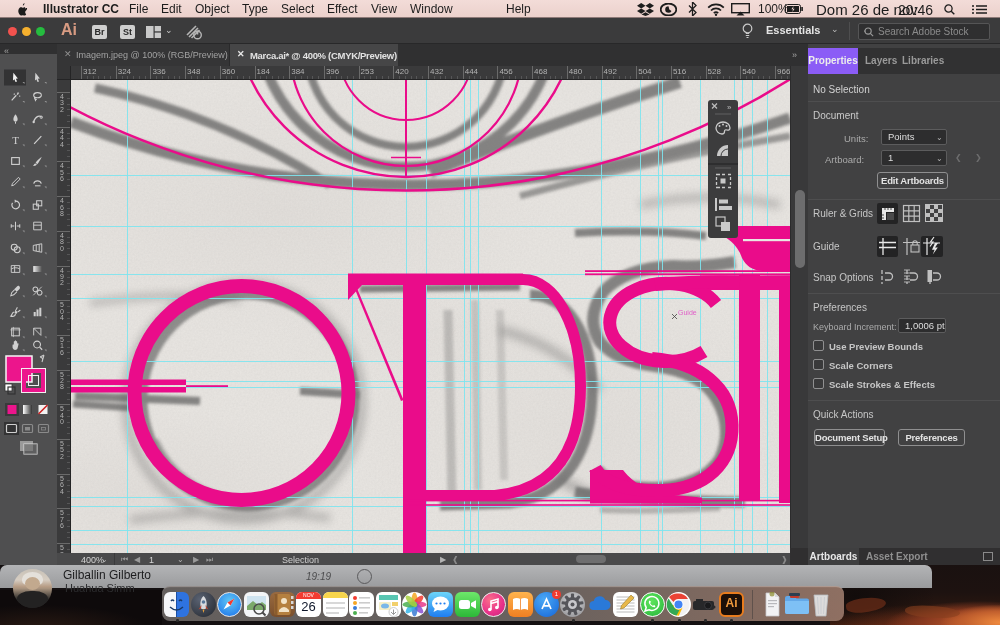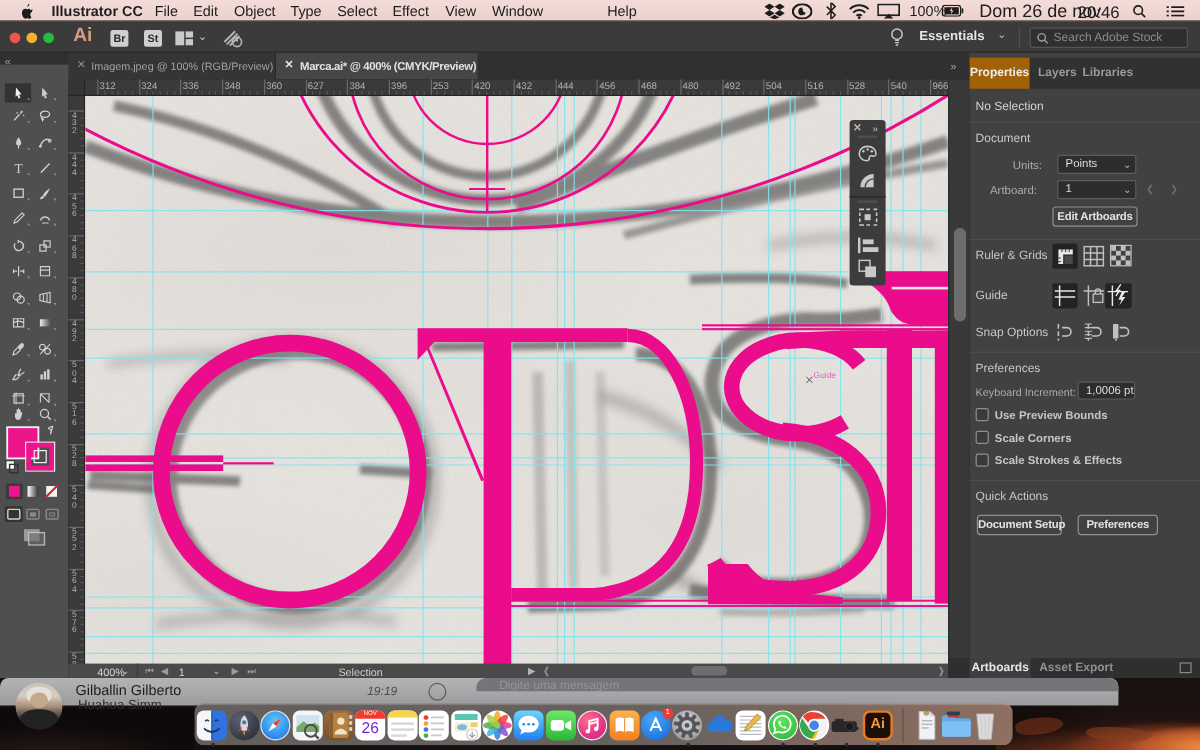--- a/index.html
+++ b/index.html
@@ -384,21 +384,21 @@
 <div class="tick" style="left:151.2px;top:10px;width:1px;height:4px;background:#565657;"></div>
 <div class="tick" style="left:157.0px;top:10px;width:1px;height:4px;background:#565657;"></div>
 <div class="tick" style="left:162.8px;top:0;width:1px;height:14px;"></div>
 <div class="rlab" style="left:164.8px;top:2px;">360</div>
 <div class="tick" style="left:168.6px;top:10px;width:1px;height:4px;background:#565657;"></div>
 <div class="tick" style="left:174.4px;top:10px;width:1px;height:4px;background:#565657;"></div>
 <div class="tick" style="left:180.2px;top:10px;width:1px;height:4px;background:#565657;"></div>
 <div class="tick" style="left:185.9px;top:10px;width:1px;height:4px;background:#565657;"></div>
 <div class="tick" style="left:191.7px;top:10px;width:1px;height:4px;background:#565657;"></div>
 <div class="tick" style="left:197.5px;top:0;width:1px;height:14px;"></div>
-<div class="rlab" style="left:199.5px;top:2px;">627</div>
+<div class="rlab" style="left:199.5px;top:2px;">184</div>
 <div class="tick" style="left:203.3px;top:10px;width:1px;height:4px;background:#565657;"></div>
 <div class="tick" style="left:209.1px;top:10px;width:1px;height:4px;background:#565657;"></div>
 <div class="tick" style="left:214.8px;top:10px;width:1px;height:4px;background:#565657;"></div>
 <div class="tick" style="left:220.6px;top:10px;width:1px;height:4px;background:#565657;"></div>
 <div class="tick" style="left:226.4px;top:10px;width:1px;height:4px;background:#565657;"></div>
 <div class="tick" style="left:232.2px;top:0;width:1px;height:14px;"></div>
 <div class="rlab" style="left:234.2px;top:2px;">384</div>
 <div class="tick" style="left:238.0px;top:10px;width:1px;height:4px;background:#565657;"></div>
 <div class="tick" style="left:243.8px;top:10px;width:1px;height:4px;background:#565657;"></div>
 <div class="tick" style="left:249.6px;top:10px;width:1px;height:4px;background:#565657;"></div>
@@ -787,21 +787,21 @@
 
 <div class="abs" style="left:792px;top:50px;color:#a5a5a5;font-size:9px;letter-spacing:-1px;z-index:5;">»</div>
 <div class="abs" id="rstrip">
 
   <div class="abs" style="left:4px;top:124px;width:10px;height:78px;background:#6d6d6e;border-radius:5px;"></div>
   <div class="abs" style="left:4px;top:478px;color:#9a9a9a;font-size:8px;">⌄</div>
 </div>
 
 <div class="abs" id="panel">
   <div class="ptabs">
-    <div class="abs" style="left:0;top:0;width:50px;height:26px;background:#a16207;color:#ececec;font-weight:bold;font-size:10px;line-height:26px;text-align:center;">Properties</div>
+    <div class="abs" style="left:0;top:0;width:50px;height:26px;background:#8b5cf6;color:#ececec;font-weight:bold;font-size:10px;line-height:26px;text-align:center;">Properties</div>
     <div class="abs" style="left:57px;top:7px;color:#9a9a9a;font-size:10px;font-weight:bold;">Layers</div>
     <div class="abs" style="left:94px;top:7px;color:#9a9a9a;font-size:10px;font-weight:bold;">Libraries</div>
   </div>
   <div class="abs" style="left:5px;top:40px;color:#d2d2d2;">No Selection</div>
   <div class="divl" style="top:57px;"></div>
   <div class="abs" style="left:5px;top:66px;color:#c9c9c9;">Document</div>
   <div class="abs" style="left:36px;top:89px;color:#ababab;font-size:9.5px;">Units:</div>
   <div class="fld" style="left:73px;top:85px;width:66px;height:16px;">Points</div>
   <div class="chev" style="left:128px;top:89px;">⌄</div>
   <div class="abs" style="left:17px;top:110px;color:#ababab;font-size:9.5px;">Artboard:</div>
@@ -908,23 +908,20 @@
 <div class="abs" id="chat">
   <div class="abs" style="left:13px;top:4px;width:39px;height:39px;border-radius:50%;overflow:hidden;background:linear-gradient(#c9c2b8 0%,#d6cdc2 28%,#b79d86 45%,#a8937e 50%,#2a2928 78%);">
     <div class="abs" style="left:9px;top:3px;width:21px;height:14px;border-radius:50% 50% 40% 40%;background:#e4e0da;"></div>
     <div class="abs" style="left:12px;top:8px;width:15px;height:13px;border-radius:50%;background:#c2a98e;"></div>
     <div class="abs" style="left:4px;top:22px;width:31px;height:18px;border-radius:45% 45% 0 0;background:#232222;"></div>
   </div>
   <div class="abs" style="left:63px;top:3px;color:#1d1d1f;font-size:12px;">Gilballin Gilberto</div>
   <div class="abs" style="left:65px;top:17px;color:#2c2c2e;font-size:11px;">Huahua Simm</div>
   <div class="abs" style="left:306px;top:6px;color:#4c4c4e;font-size:10px;font-style:italic;">19:19</div>
   <div class="abs" style="left:357px;top:4px;width:15px;height:15px;border:1.5px solid #5a5a5c;border-radius:50%;"></div>
-  <div class="abs" style="left:397px;top:0px;width:535px;height:11px;background:#747578;border-radius:8px 8px 0 0;">
-    <div class="abs" style="left:19px;top:1px;color:#949599;font-size:10px;">Digite uma mensagem</div>
-  </div>
 </div>
 
 <div class="abs" id="dock">
     <div class="dic" style="left:2px;background:linear-gradient(90deg,#f5f6f8 0 50%,#2e73e0 50% 100%);"><svg width="25" height="25" viewBox="0 0 25 25">
         <path d="M12.5 0 V25" stroke="#1a4fa5" stroke-width="1"></path>
         <path d="M7 9 q1.5 -2 3 0 M15 9 q1.5 -2 3 0 M6 15 q6.5 6 13 0" stroke="#1a3a66" stroke-width="1.4" fill="none"></path>
       </svg></div>
 <div class="dic" style="left:29px;background:radial-gradient(circle at 35% 30%,#5a6272,#23272e);border-radius:50%;"><svg width="25" height="25" viewBox="0 0 25 25">
         <path d="M12.5 4 C16 7 16.5 13 14.5 17 L10.5 17 C8.5 13 9 7 12.5 4 Z" fill="#d8dade"></path>
         <circle cx="12.5" cy="10" r="1.8" fill="#5a789a"></circle>
@@ -945,21 +942,21 @@
         <rect x="4.5" y="2" width="16" height="21" rx="2" fill="#b5803f"></rect>
         <rect x="4.5" y="2" width="3" height="21" fill="#8a5c2e"></rect>
         <circle cx="14" cy="9" r="3" fill="#f2e3c8"></circle>
         <path d="M9 18 q5 -6 10 0 v2 h-10 z" fill="#f2e3c8"></path>
         <rect x="21" y="4" width="2.5" height="3" fill="#d8d8d8"></rect>
         <rect x="21" y="9" width="2.5" height="3" fill="#d8d8d8"></rect>
         <rect x="21" y="14" width="2.5" height="3" fill="#d8d8d8"></rect>
       </svg></div>
 <div class="dic" style="left:134px;background:#fff;">
       <div style="position:absolute;left:0;top:0;width:25px;height:7px;background:#f23b30;border-radius:6px 6px 0 0;color:#fff;font-size:5px;text-align:center;line-height:7px;">NOV</div>
-      <div style="position:absolute;left:0;top:7px;width:25px;color:#6d28d9;font-size:13px;text-align:center;line-height:16px;">26</div>
+      <div style="position:absolute;left:0;top:7px;width:25px;color:#0f172a;font-size:13px;text-align:center;line-height:16px;">26</div>
     </div>
 <div class="dic" style="left:161px;background:#fff;">
       <div style="position:absolute;left:0;top:0;width:25px;height:6px;background:#f7d54c;border-radius:6px 6px 0 0;"></div>
       <div style="position:absolute;left:3px;top:10px;width:19px;height:1.5px;background:#d8d8d8;"></div>
       <div style="position:absolute;left:3px;top:15px;width:19px;height:1.5px;background:#d8d8d8;"></div>
       <div style="position:absolute;left:3px;top:20px;width:13px;height:1.5px;background:#d8d8d8;"></div>
     </div>
 <div class="dic" style="left:187px;background:#fff;"><svg width="25" height="25" viewBox="0 0 25 25">
         <g font-size="0">
           <circle cx="6" cy="6" r="2" fill="#f23b30"></circle>

